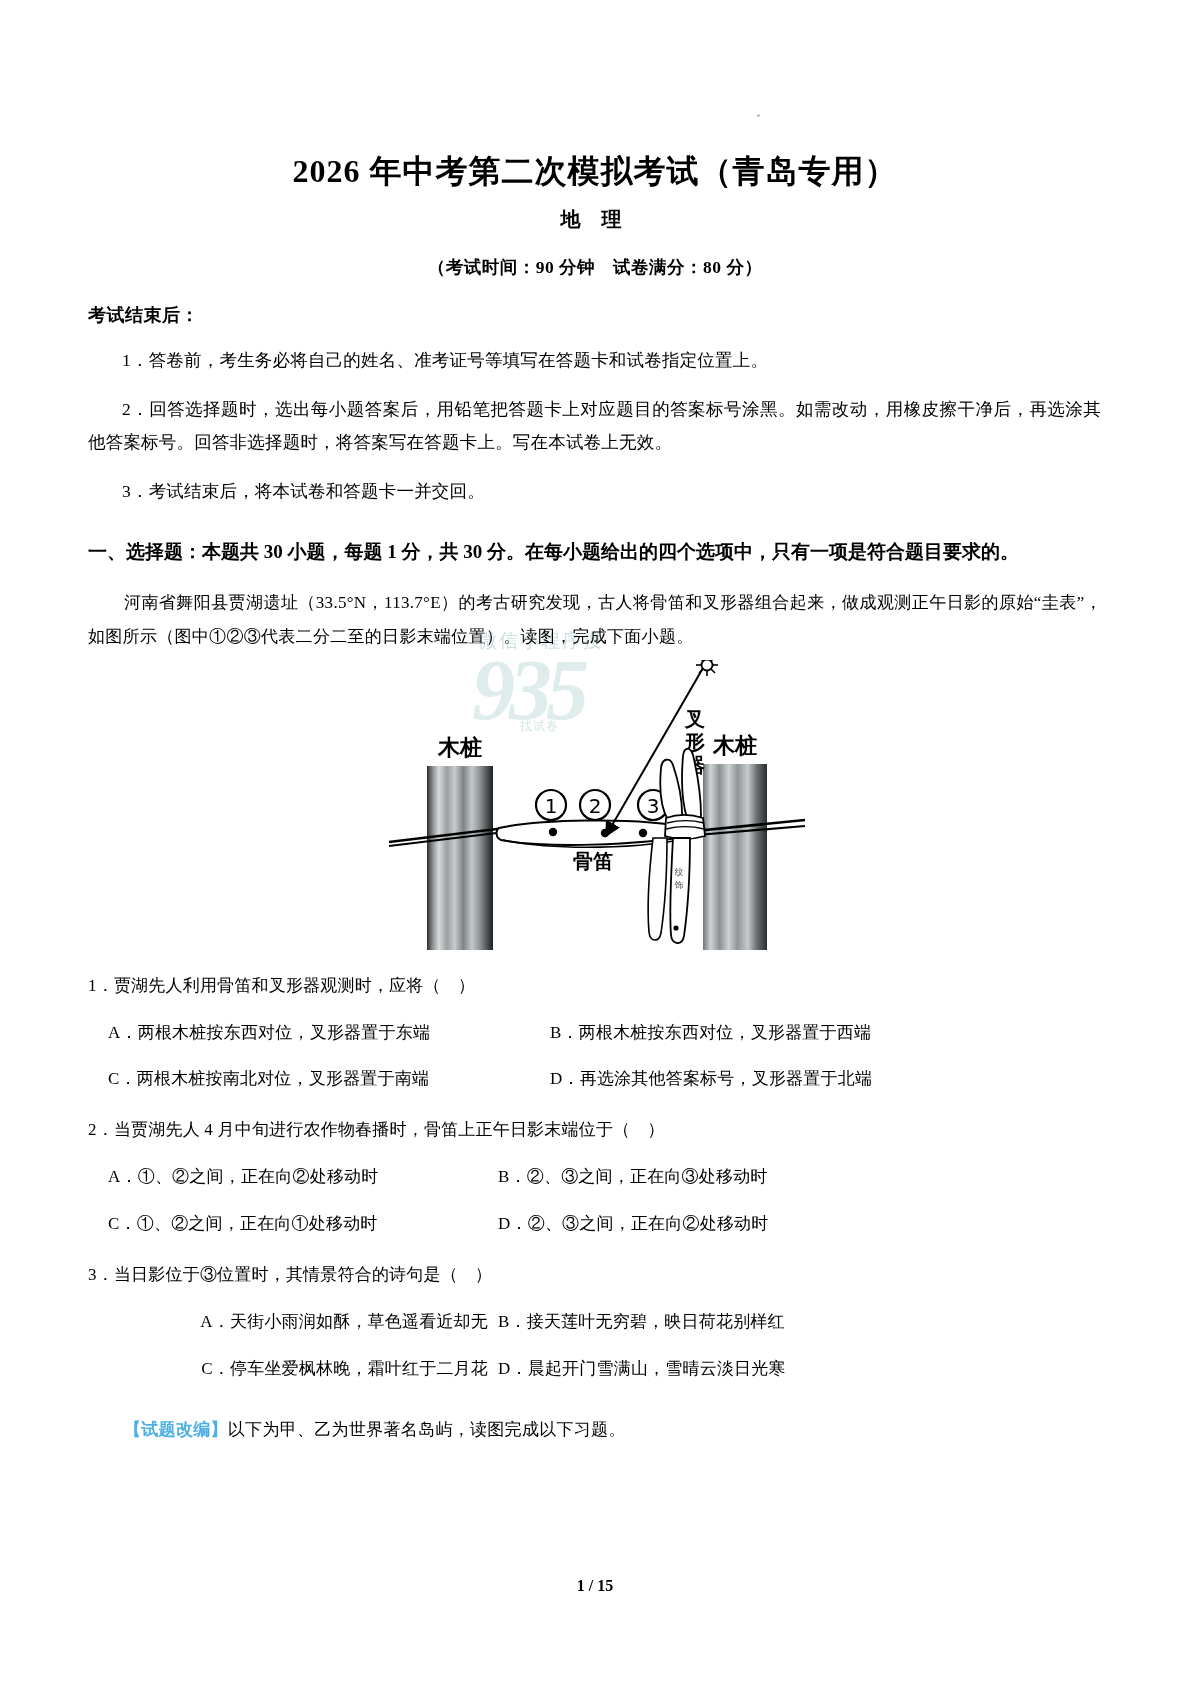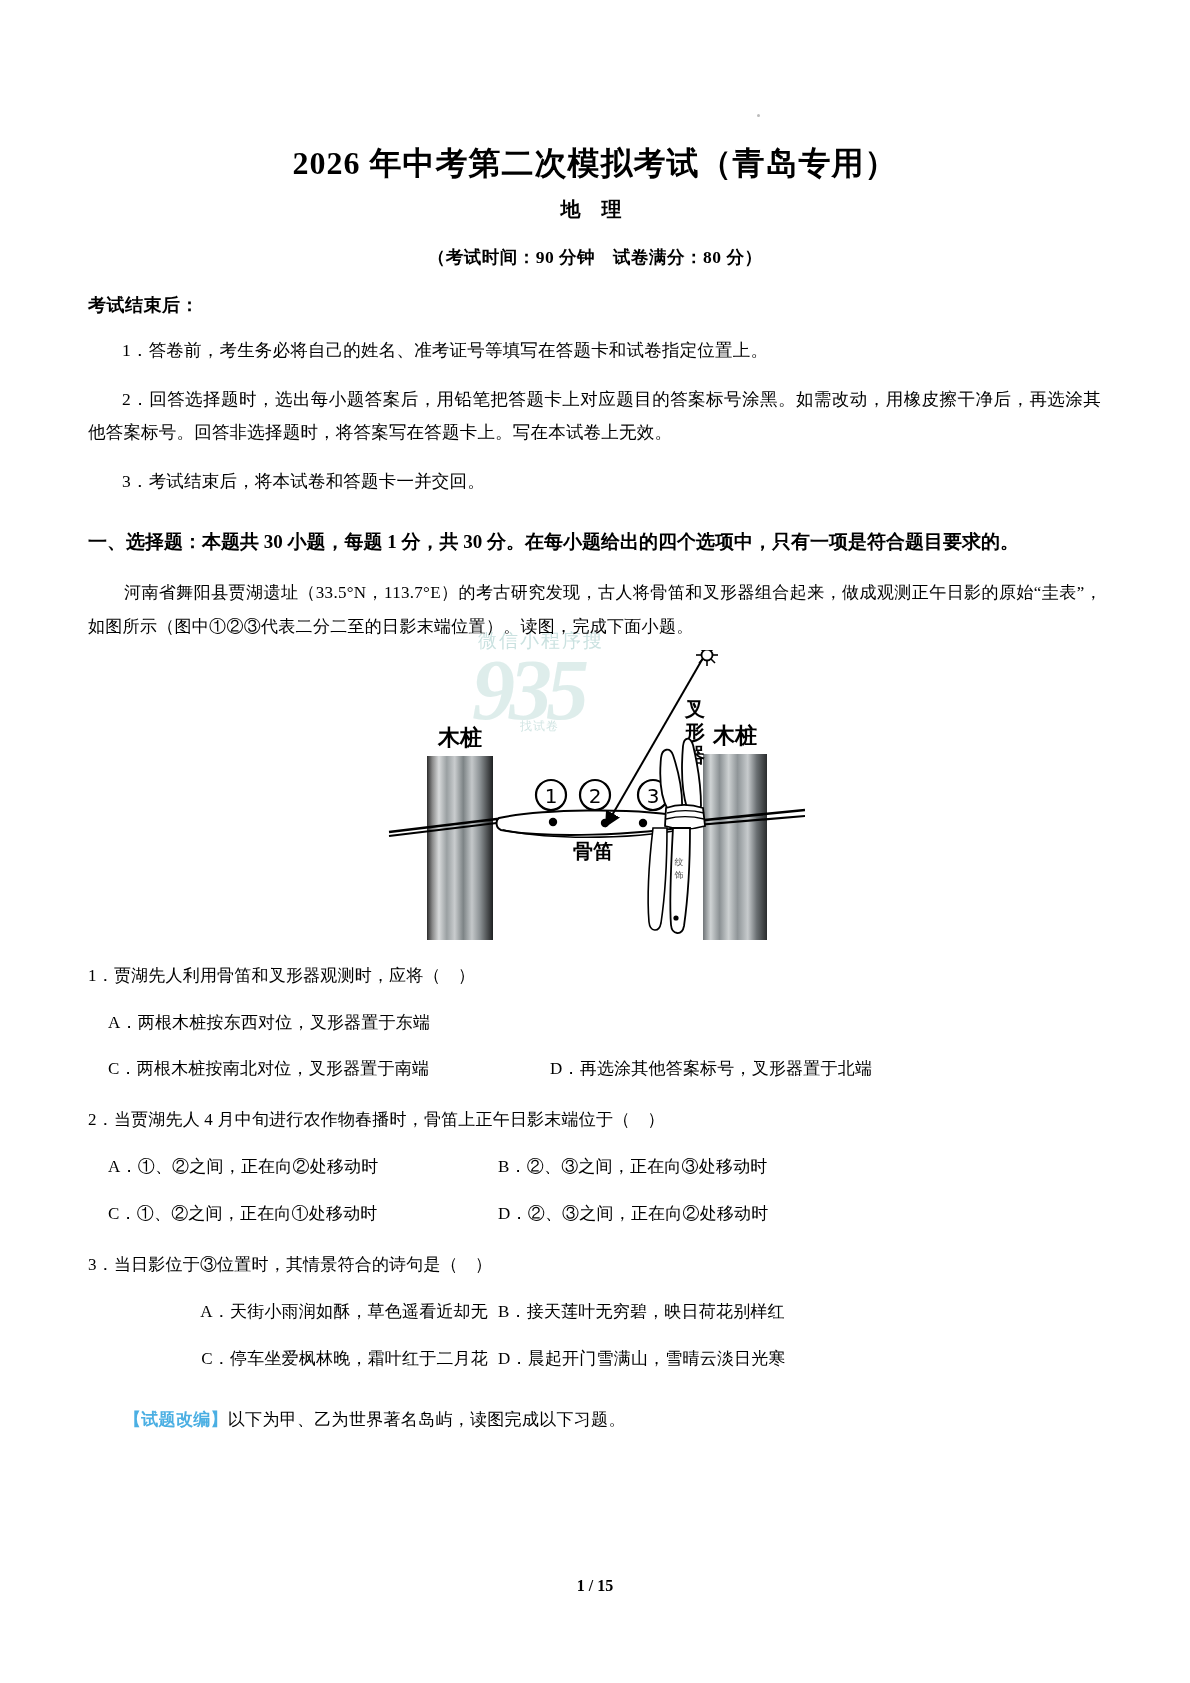--- a/index.html
+++ b/index.html
@@ -68,21 +68,21 @@
   }
 
   .content { position: relative; z-index: 2; }
 
   
   .doc-title {
     text-align: center;
     font-size: 32px;
     font-weight: bold;
     letter-spacing: 1px;
-    margin: 8px;
+    margin: 16px;
     padding-top: 136px;
     line-height: 1.22;
   }
   .doc-subject {
     text-align: center;
     font-size: 20px;
     font-weight: bold;
     letter-spacing: 8px;
     margin: 14px 0 0 0;
     line-height: 1.2;
@@ -313,20 +313,21 @@
             <line x1="330" y1="-3" x2="326" y2="1"></line>
             <line x1="318" y1="9" x2="314" y2="13"></line>
           </g>
         </g>
       </svg>
     </div>
 
     <div class="question q1"><span>1．</span><span>贾湖先人利用骨笛和叉形器观测时，应将（　）</span></div>
     <div class="opt-row q1">
       <div class="opt first">A．两根木桩按东西对位，叉形器置于东端</div>
+      <div class="opt second">B．两根木桩按东西对位，叉形器置于西端</div>
     </div>
     <div class="opt-row q1">
       <div class="opt first">C．两根木桩按南北对位，叉形器置于南端</div>
       <div class="opt second">D．再选涂其他答案标号，叉形器置于北端</div>
     </div>
 
     <div class="question q2"><span>2．</span><span>当贾湖先人 4 月中旬进行农作物春播时，骨笛上正午日影末端位于（　）</span></div>
     <div class="opt-row q2">
       <div class="opt first">A．①、②之间，正在向②处移动时</div>
       <div class="opt second">B．②、③之间，正在向③处移动时</div>

